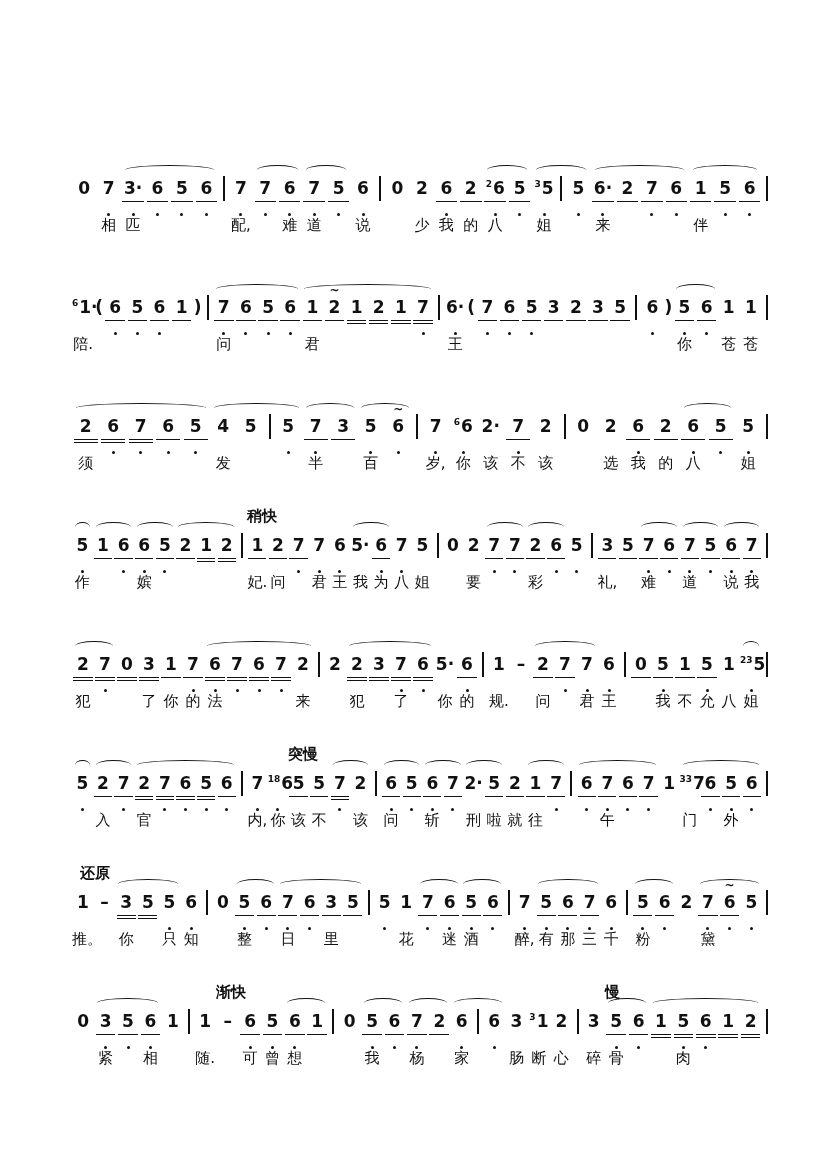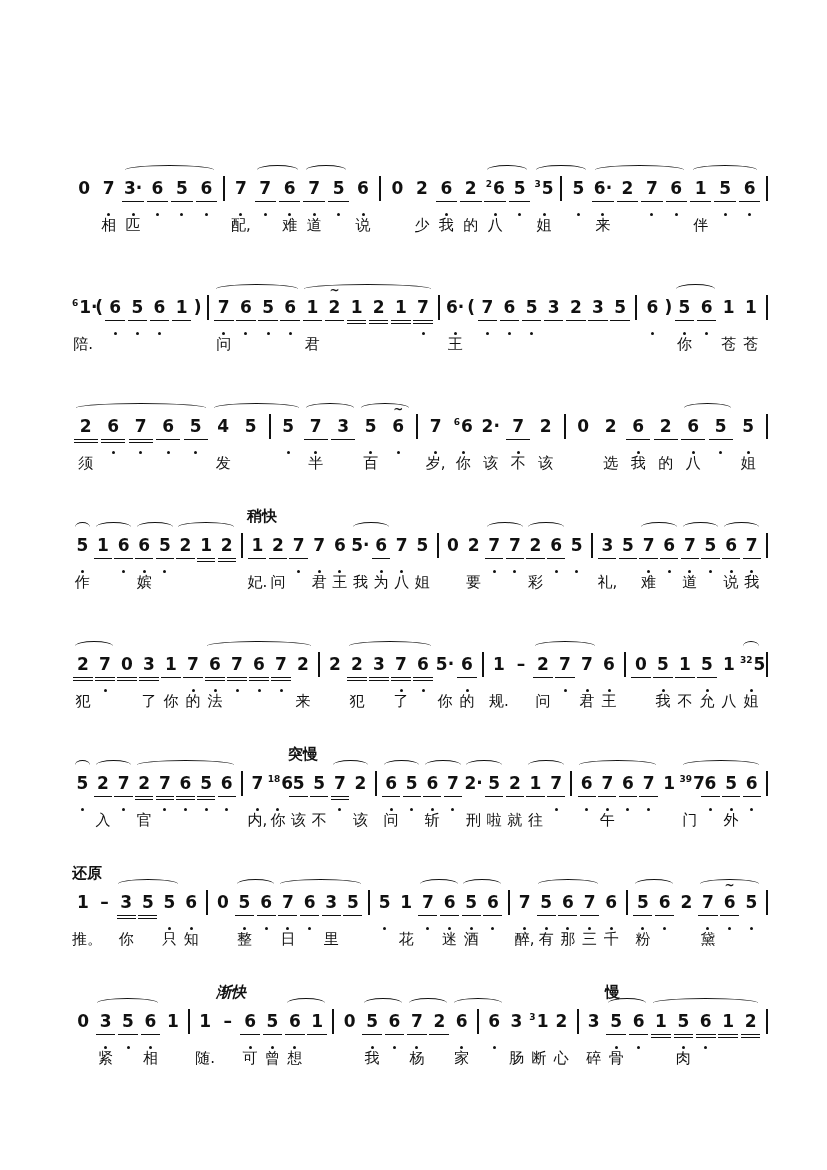--- a/index.html
+++ b/index.html
@@ -1263,21 +1263,21 @@
           <div class="od"><b></b></div>
           <div class="lyr">允</div>
         </div>
         <div class="tok">
           <div class="gl"><span class="n">1</span></div>
           <div class="uls"></div>
           <div class="od"></div>
           <div class="lyr">八</div>
         </div>
         <div class="tok">
-          <div class="gl"><span class="grace">32</span><span class="n">5</span></div>
+          <div class="gl"><span class="grace">23</span><span class="n">5</span></div>
           <div class="uls"></div>
           <div class="od"><b></b></div>
           <div class="lyr">姐</div>
         </div>
         <div class="tok narrow">
           <div class="gl"><span class="bl"></span></div>
           <div class="uls"></div>
           <div class="od"></div>
           <div class="lyr"></div>
         </div>
@@ -1519,21 +1519,21 @@
           <div class="od"><b></b></div>
           <div class="lyr"></div>
         </div>
         <div class="tok">
           <div class="gl"><span class="n">1</span></div>
           <div class="uls"></div>
           <div class="od"></div>
           <div class="lyr"></div>
         </div>
         <div class="tok">
-          <div class="gl"><span class="grace">39</span><span class="n">7·</span></div>
+          <div class="gl"><span class="grace">33</span><span class="n">7·</span></div>
           <div class="uls"></div>
           <div class="od"></div>
           <div class="lyr">门</div>
         </div>
         <div class="tok">
           <div class="gl"><span class="n">6</span></div>
           <div class="uls">
             <i></i>
           </div>
           <div class="od"><b></b></div>
@@ -1820,21 +1820,21 @@
           <div class="od"><b></b></div>
           <div class="lyr"></div>
         </div>
         <div class="tok narrow">
           <div class="gl"><span class="bl"></span></div>
           <div class="uls"></div>
           <div class="od"></div>
           <div class="lyr"></div>
         </div>
       </div>
-      <div class="tempo" style="left: 0px;">还原</div>
+      <div class="tempo" style="left: 8px;">还原</div>
       <div class="slur" style="left: 46.3px; width: 59.4px; top: 15px;"></div>
       <div class="slur" style="left: 165.3px; width: 36.4px; top: 15px;"></div>
       <div class="slur" style="left: 208.3px; width: 80.4px; top: 15px;"></div>
       <div class="slur" style="left: 348.3px; width: 37.4px; top: 15px;"></div>
       <div class="slur" style="left: 391.3px; width: 37.4px; top: 15px;"></div>
       <div class="slur" style="left: 466.3px; width: 59.4px; top: 15px;"></div>
       <div class="slur" style="left: 563.3px; width: 37.4px; top: 15px;"></div>
       <div class="slur" style="left: 628.3px; width: 58.4px; top: 15px;"></div>
     </div>
     <div class="line">
@@ -2078,21 +2078,21 @@
           <div class="od"></div>
           <div class="lyr"></div>
         </div>
         <div class="tok narrow">
           <div class="gl"><span class="bl"></span></div>
           <div class="uls"></div>
           <div class="od"></div>
           <div class="lyr"></div>
         </div>
       </div>
-      <div class="tempo" style="left: 144px; font-style: italic;">渐快</div>
+      <div class="tempo" style="left: 144px;">渐快</div>
       <div class="tempo" style="left: 533px;">慢</div>
       <div class="slur" style="left: 25.3px; width: 60.4px; top: 15px;"></div>
       <div class="slur" style="left: 215.3px; width: 37.4px; top: 15px;"></div>
       <div class="slur" style="left: 292.3px; width: 37.4px; top: 15px;"></div>
       <div class="slur" style="left: 337.3px; width: 37.4px; top: 15px;"></div>
       <div class="slur" style="left: 382.3px; width: 47.4px; top: 15px;"></div>
       <div class="slur" style="left: 536.3px; width: 37.4px; top: 15px;"></div>
       <div class="slur" style="left: 581.3px; width: 104.4px; top: 15px;"></div>
     </div>
   </div>

